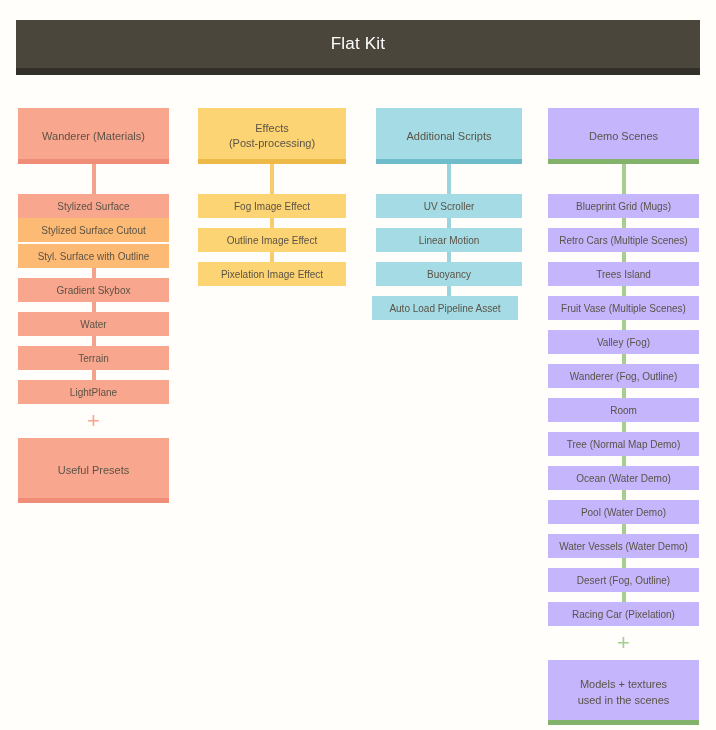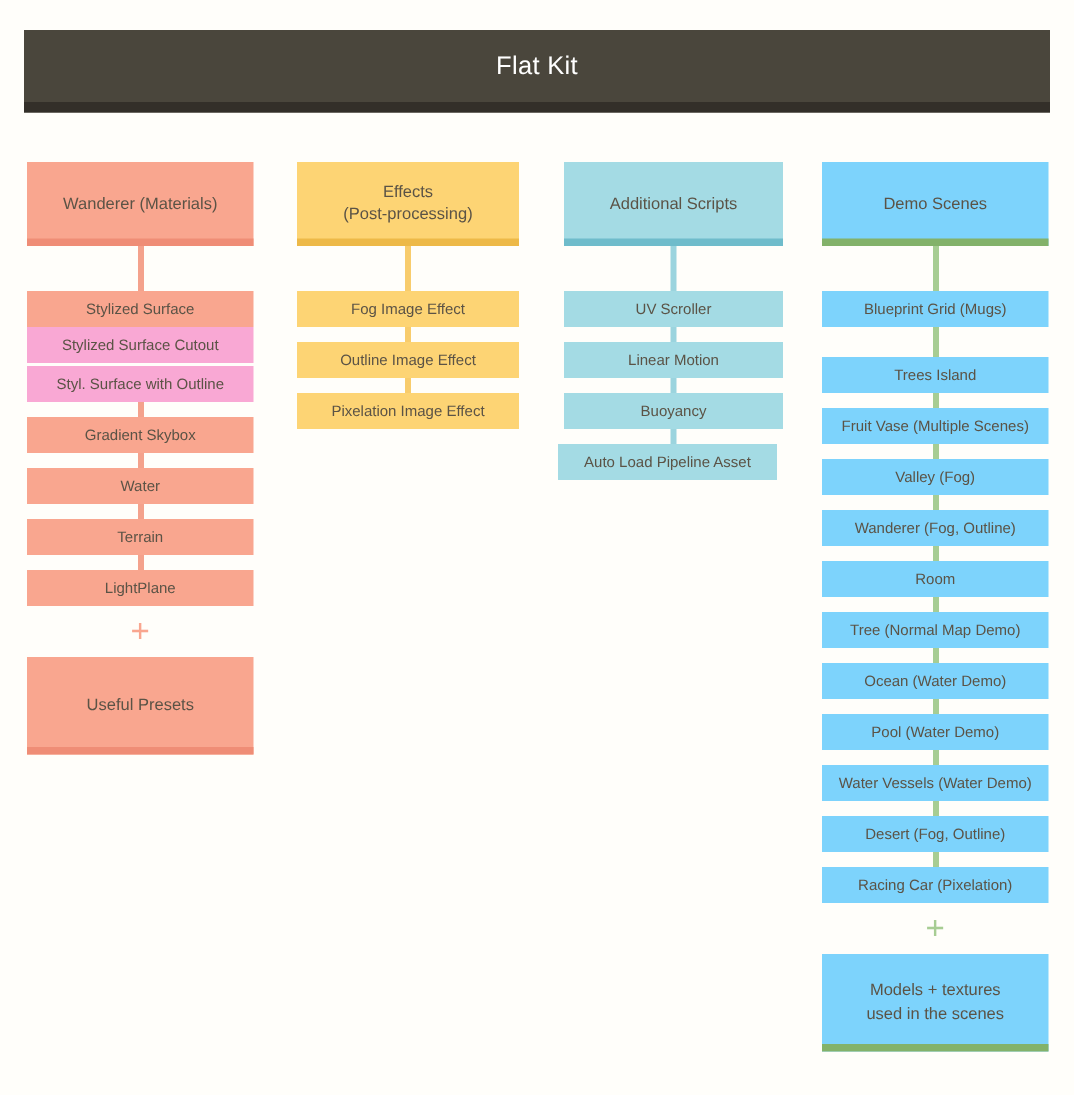--- a/index.html
+++ b/index.html
@@ -136,42 +136,42 @@
   .footer-card .ftr-accent {
     position: absolute;
     left: 0; right: 0; bottom: 0;
     height: 5px;
   }
 
   
   .salmon .col-header,
   .salmon .item:not(.sub),
   .salmon .footer-card { background: #f9a68f; }
-  .salmon .item.sub { background: #f9a8d4; }
+  .salmon .item.sub { background: #fdba74; }
   .salmon .hdr-accent,
   .salmon .ftr-accent { background: #ef8d76; }
   .salmon .stem, .salmon .gap { background: #f4a28c; }
   .salmon .plus { color: #f9a68f; }
 
   
   .yellow .col-header,
   .yellow .item { background: #fdd474; }
   .yellow .hdr-accent { background: #edb948; }
   .yellow .stem, .yellow .gap { background: #f8cc6c; }
 
   
   .blue .col-header,
   .blue .item { background: #a4dbe4; }
   .blue .hdr-accent { background: #6fbccb; }
   .blue .stem, .blue .gap { background: #9bd4de; }
 
   
   .green .col-header,
   .green .item,
-  .green .footer-card { background: #7dd3fc; }
+  .green .footer-card { background: #c4b5fd; }
   .green .hdr-accent,
   .green .ftr-accent { background: #83b26a; }
   .green .stem, .green .gap { background: #a7cd93; }
   .green .plus { color: #a7cd93; }
 </style>
 </head>
 <body>
 
 <div id="canvas">
 
@@ -275,20 +275,23 @@
     <div class="col-header">
       <span>Demo Scenes</span>
       <div class="hdr-accent"></div>
     </div>
     <div class="stem" style="height:30px"></div>
     <div class="items">
       <div class="item">
           <span>Blueprint Grid (Mugs)</span>
         </div>
       <div class="gap"></div>
+      <div class="item">
+          <span>Retro Cars (Multiple Scenes)</span>
+        </div>
       <div class="gap"></div>
       <div class="item">
           <span>Trees Island</span>
         </div>
       <div class="gap"></div>
       <div class="item">
           <span>Fruit Vase (Multiple Scenes)</span>
         </div>
       <div class="gap"></div>
       <div class="item">

